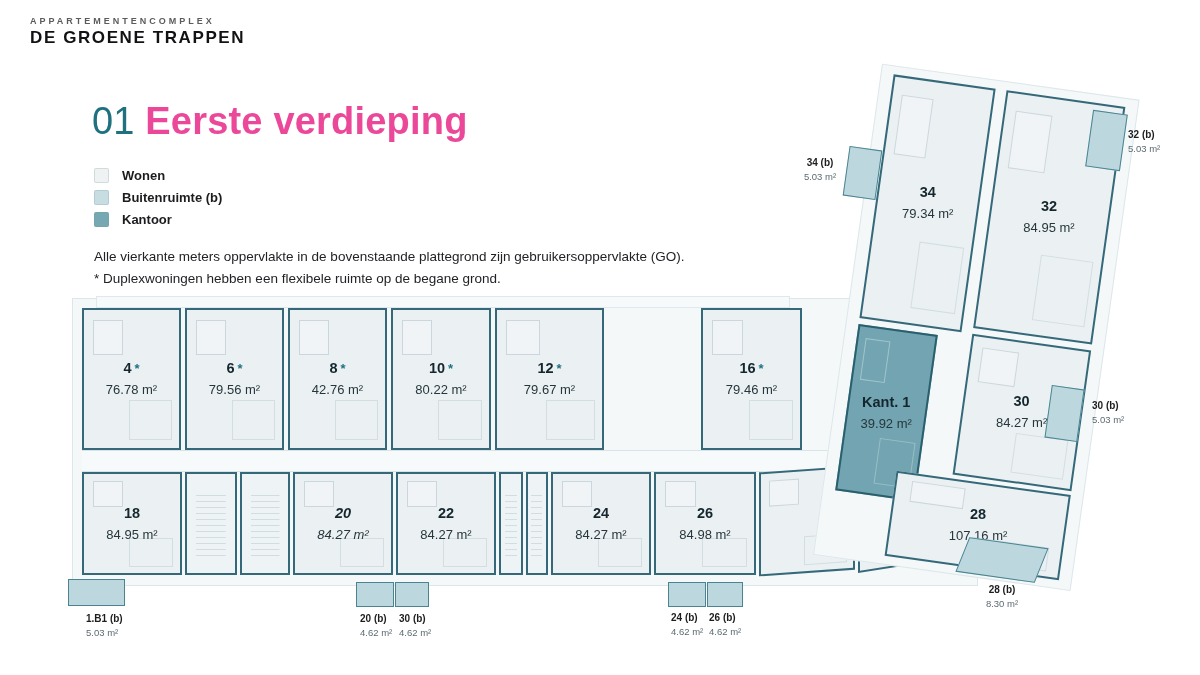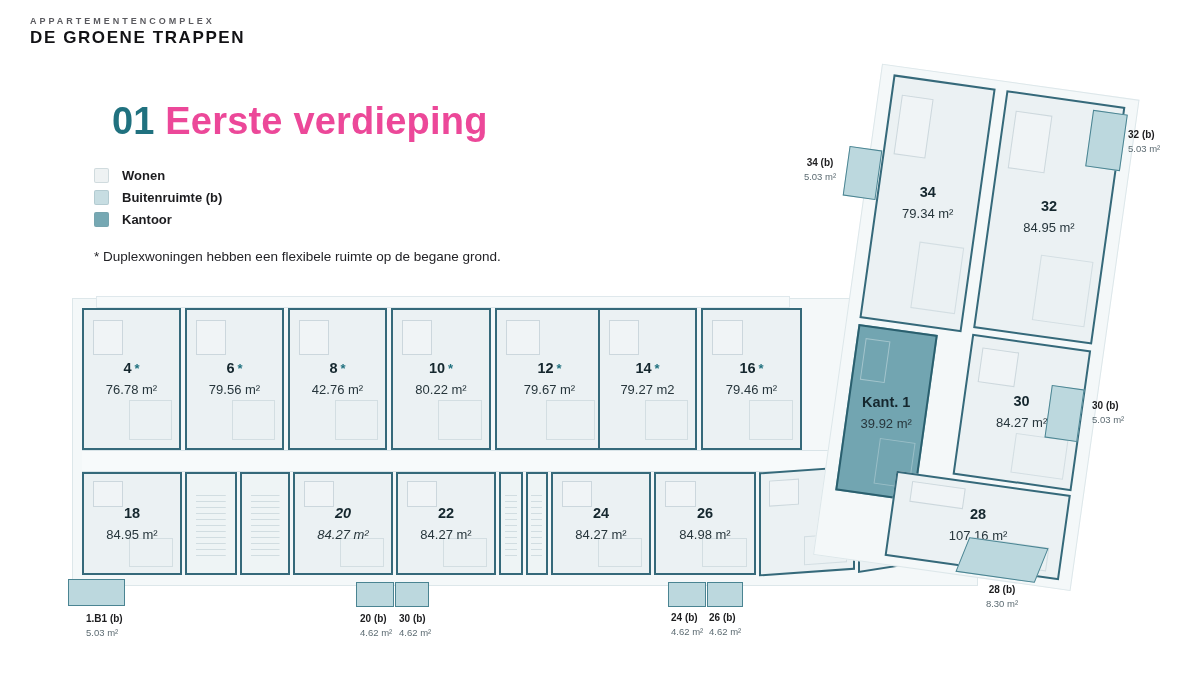--- a/index.html
+++ b/index.html
@@ -9,21 +9,21 @@
     -webkit-font-smoothing:antialiased;
   }
   *{box-sizing:border-box;}
 
   
   .brand{position:absolute;left:30px;top:16px;}
   .brand-super{font-size:9px;font-weight:600;letter-spacing:3px;color:#5a5a5f;}
   .brand-main{font-size:17px;font-weight:800;letter-spacing:1.6px;color:#121215;margin-top:2px;}
 
   .page-title{position:absolute;left:92px;top:100px;display:flex;align-items:baseline;gap:11px;}
-  .floor-num{font-size:38px;font-weight:700;color:#20717f;margin-left:20px;}
+  .floor-num{font-size:38px;font-weight:400;color:#20717f;}
   .floor-name{font-size:38px;font-weight:800;color:#ec4899;letter-spacing:.2px;}
 
   
   .legend{position:absolute;left:94px;top:168px;display:flex;flex-direction:column;gap:7px;}
   .legend-row{display:flex;align-items:center;gap:13px;}
   .swatch{width:15px;height:15px;border-radius:2px;border:1px solid rgba(120,150,160,.25);}
   .sw-wonen{background:#eef2f3;}
   .sw-buiten{background:#c7dde2;}
   .sw-kantoor{background:#76a8b3;}
   .legend-label{font-size:13px;font-weight:700;color:#1c1c1f;}
@@ -92,20 +92,21 @@
     <span class="swatch sw-buiten"></span>
     <span class="legend-label">Buitenruimte (b)</span>
   </div>
   <div class="legend-row">
     <span class="swatch sw-kantoor"></span>
     <span class="legend-label">Kantoor</span>
   </div>
 </div>
 
 <div class="notes">
+  <div>Alle vierkante meters oppervlakte in de bovenstaande plattegrond zijn gebruikersoppervlakte (GO).</div>
   <div>* Duplexwoningen hebben een flexibele ruimte op de begane grond.</div>
 </div>
 
 <div class="plan">
 
   <div class="backdrop" style="left:72px;top:298px;width:906px;height:288px;"></div>
   <div class="roof-strip" style="left:96px;top:296px;width:694px;height:12px;"></div>
 
   <div class="corridor" style="left:82px;top:450px;width:788px;height:22px;"></div>
 
@@ -130,26 +131,20 @@
   <div class="unit" style="left:391px;top:308px;width:100px;height:142px;">
     <div class="u-label">
         <div class="u-num"><span>10</span><span class="u-star">*</span></div>
     <div class="u-area">80.22 m²</div>
       </div>
   </div>
   <div class="unit" style="left:495px;top:308px;width:109px;height:142px;">
     <div class="u-label">
         <div class="u-num"><span>12</span><span class="u-star">*</span></div>
     <div class="u-area">79.67 m²</div>
-      </div>
-  </div>
-  <div class="unit" style="left:598px;top:308px;width:99px;height:142px;">
-    <div class="u-label">
-        <div class="u-num"><span>14</span><span class="u-star">*</span></div>
-    <div class="u-area">79.27 m2</div>
       </div>
   </div>
   <div class="unit" style="left:701px;top:308px;width:101px;height:142px;">
     <div class="u-label">
         <div class="u-num"><span>16</span><span class="u-star">*</span></div>
     <div class="u-area">79.46 m²</div>
       </div>
   </div>
 
   <div class="unit" style="left:82px;top:472px;width:100px;height:103px;justify-content:center;">

